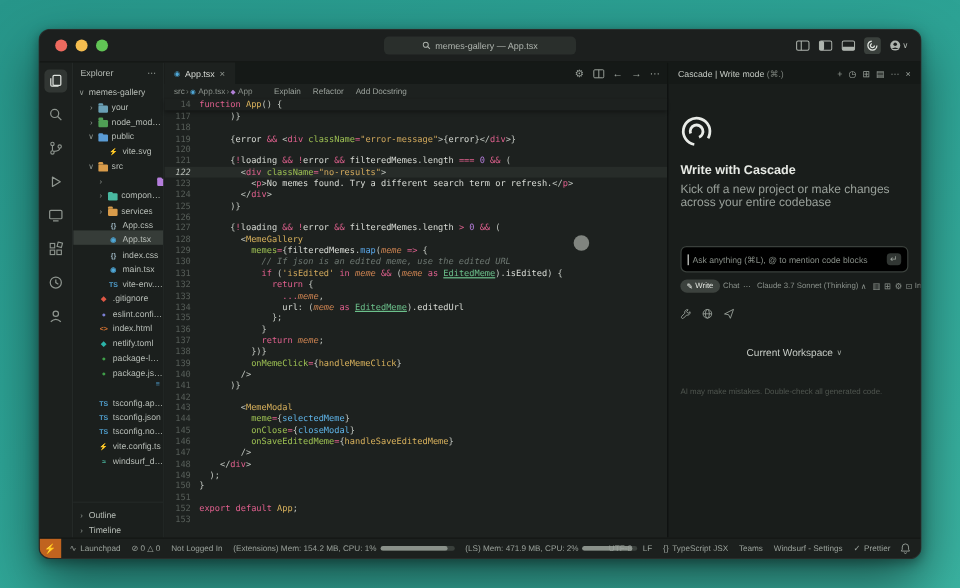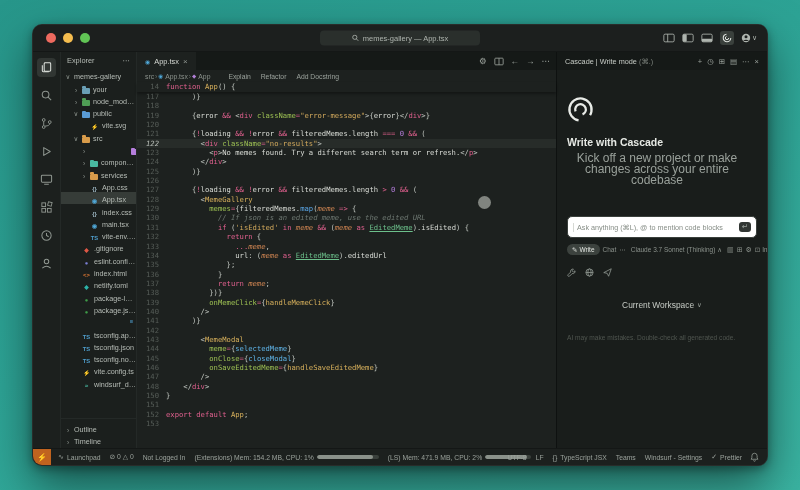--- a/index.html
+++ b/index.html
@@ -75,22 +75,22 @@
   
   .cascade{width:210px;flex:none;background:#191d1b;border-left:1px solid #0e1110;display:flex;flex-direction:column;}
   .c-header{height:18px;flex:none;display:flex;align-items:center;justify-content:space-between;
     padding:0 8px;font-size:7.3px;background:#151917;}
   .c-title{color:#c6cbc5;white-space:nowrap;}
   .c-title .dim{color:#7b817b;}
   .c-hicons{display:flex;gap:5px;color:#9aa19b;font-size:7.5px;}
   .c-body{flex:1;padding:10px 10px 0 10px;display:flex;flex-direction:column;}
   .c-logo{margin-top:16px;}
   .c-heading{margin-top:13px;font-size:10.5px;font-weight:bold;color:#e6e9e4;}
-  .c-sub{margin-top:5px;font-size:12px;line-height:11px;color:#99a09a;width:180px;text-align:center;}
-  .c-input{margin-top:30px;height:20px;background:#ffffff;border:1px solid #3a403c;border-radius:5px;
+  .c-sub{margin-top:5px;font-size:10px;line-height:11px;color:#99a09a;width:180px;}
+  .c-input{margin-top:30px;height:20px;background:#000000;border:1px solid #3a403c;border-radius:5px;
     display:flex;align-items:center;padding:0 5px;gap:3px;}
   .caret{width:1px;height:9px;background:#d6d9d4;flex:none;}
   .ph{flex:1;font-size:7.2px;color:#868d86;white-space:nowrap;overflow:hidden;}
   .enter{flex:none;font-size:7.5px;color:#9aa19b;background:#313633;border-radius:3px;padding:0 3px;line-height:10px;}
   .c-toolbar{margin-top:6px;display:flex;align-items:center;gap:3px;font-size:6.5px;color:#8b928c;white-space:nowrap;}
   .pill{background:#3c423e;color:#e4e7e2;border-radius:8px;padding:1.5px 5px;display:flex;gap:2px;align-items:center;}
   .model{display:flex;gap:2px;align-items:center;margin-left:2px;}
   .t-icns{display:flex;gap:3px;font-size:7px;margin-left:2px;}
   .img{display:flex;gap:2px;align-items:center;}
   .c-quick{margin-top:13px;display:flex;gap:9px;color:#9aa19b;}
@@ -430,20 +430,21 @@
             <div class="cl"><span class="ln">139</span><span><span class="tk-a">          onMemeClick</span><span class="tk-k">=</span><span class="tk-pu">{</span><span class="tk-fn">handleMemeClick</span><span class="tk-pu">}</span></span></div>
             <div class="cl"><span class="ln">140</span><span><span class="tk-pu">        /&gt;</span></span></div>
             <div class="cl"><span class="ln">141</span><span><span class="tk-pu">      )}</span></span></div>
             <div class="cl"><span class="ln">142</span><span></span></div>
             <div class="cl"><span class="ln">143</span><span><span class="tk-pu">        &lt;</span><span class="tk-c">MemeModal</span></span></div>
             <div class="cl"><span class="ln">144</span><span><span class="tk-a">          meme</span><span class="tk-k">=</span><span class="tk-pu">{</span><span class="tk-cy">selectedMeme</span><span class="tk-pu">}</span></span></div>
             <div class="cl"><span class="ln">145</span><span><span class="tk-a">          onClose</span><span class="tk-k">=</span><span class="tk-pu">{</span><span class="tk-cy">closeModal</span><span class="tk-pu">}</span></span></div>
             <div class="cl"><span class="ln">146</span><span><span class="tk-a">          onSaveEditedMeme</span><span class="tk-k">=</span><span class="tk-pu">{</span><span class="tk-fn">handleSaveEditedMeme</span><span class="tk-pu">}</span></span></div>
             <div class="cl"><span class="ln">147</span><span><span class="tk-pu">        /&gt;</span></span></div>
             <div class="cl"><span class="ln">148</span><span><span class="tk-pu">    &lt;/</span><span class="tk-t">div</span><span class="tk-pu">&gt;</span></span></div>
+            <div class="cl"><span class="ln">149</span><span><span class="tk-pu">  );</span></span></div>
             <div class="cl"><span class="ln">150</span><span><span class="tk-pu">}</span></span></div>
             <div class="cl"><span class="ln">151</span><span></span></div>
             <div class="cl"><span class="ln">152</span><span><span class="tk-k">export default</span><span class="tk-c"> App</span><span class="tk-pu">;</span></span></div>
             <div class="cl"><span class="ln">153</span><span></span></div>
           </div>
       </div>
 
       <div class="cascade">
         <div class="c-header">
           <span class="c-title">

